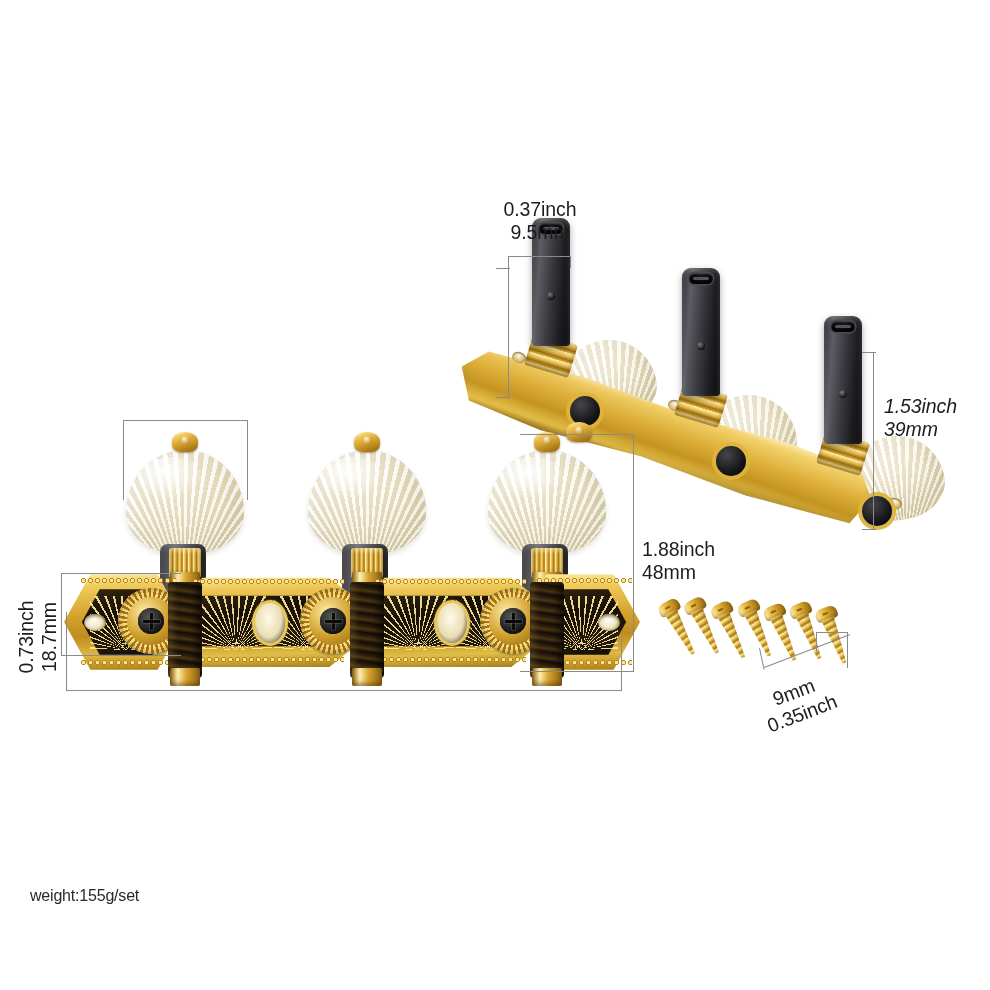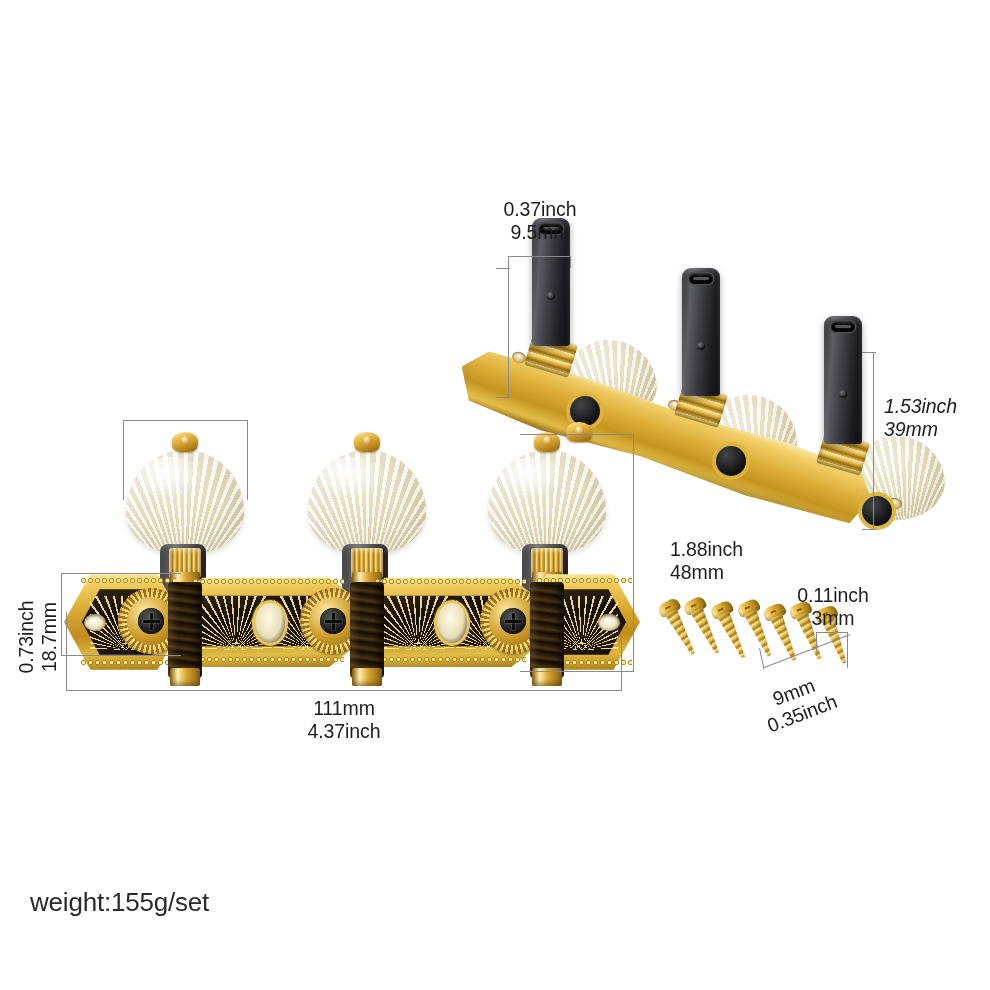--- a/index.html
+++ b/index.html
@@ -31,21 +31,21 @@
     font-family: "Liberation Sans", sans-serif;
   }
   .dim.center { text-align: center; }
   .dim.right  { text-align: right; }
   .dim .l2 { display: block; }
 
   .weight-note {
     position: absolute;
     left: 30px;
     top: 887px;
-    font-size: 26px;
+    font-size: 16px;
     color: #2a2a2a;
     letter-spacing: -0.2px;
   }
 
   
   .rule {
     position: absolute;
     background: #8a8a8a;
   }
   .rule.h { height: 1px; }
@@ -547,40 +547,32 @@
   <div class="rule h" style="left:61px; top:573px; width:120px;"></div>
   <div class="rule h" style="left:61px; top:655px; width:120px;"></div>
   <div class="dim center" style="left:-42px; top:614px; width:160px; transform:rotate(-90deg);">
     <span>0.73inch</span>
     <span class="l2">18.7mm</span>
   </div>
 
   <div class="rule h" style="left:66px; top:690px; width:556px;"></div>
   <div class="rule v" style="left:66px; top:612px; height:78px;"></div>
   <div class="rule v" style="left:621px; top:636px; height:54px;"></div>
-  <div class="dim center" style="left:264px; top:697px; width:160px;">
-    <span>111mm</span>
-    <span class="l2">4.37inch</span>
-  </div>
 
   <div class="rule v" style="left:633px; top:434px; height:238px;"></div>
   <div class="rule h" style="left:520px; top:434px; width:114px;"></div>
   <div class="rule h" style="left:520px; top:671px; width:114px;"></div>
-  <div class="dim" style="left:670px; top:538px;">
+  <div class="dim" style="left:642px; top:538px;">
     <span>1.88inch</span>
     <span class="l2">48mm</span>
   </div>
 
   <div class="rule h" style="left:816px; top:632px; width:32px;"></div>
   <div class="rule v" style="left:816px; top:632px; height:20px;"></div>
   <div class="rule v" style="left:847px; top:632px; height:36px;"></div>
-  <div class="dim center" style="left:758px; top:584px; width:150px;">
-    <span>0.11inch</span>
-    <span class="l2">3mm</span>
-  </div>
 
   <div class="rule diag" style="left:764px; top:667px; width:92px; transform:rotate(-21deg);"></div>
   <div class="rule diag" style="left:760px; top:648px; width:22px; transform:rotate(78deg);"></div>
   <div class="dim center" style="left:718px; top:680px; width:160px; transform:rotate(-21deg);">
     <span>9mm</span>
     <span class="l2">0.35inch</span>
   </div>
 
   <div class="weight-note">weight:155g/set</div>
 

